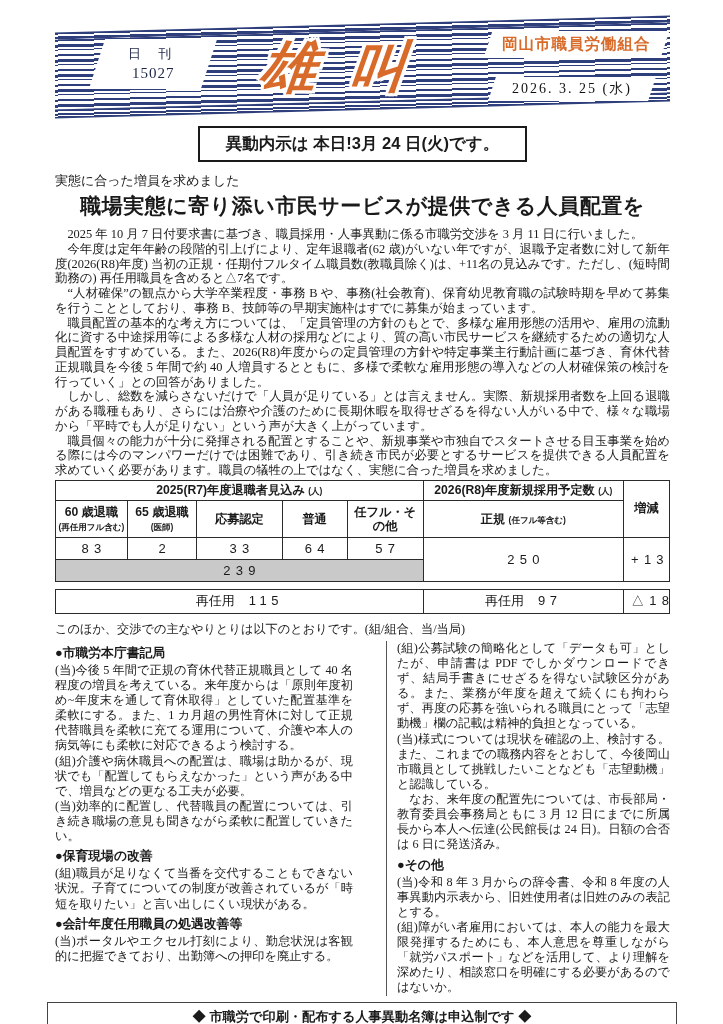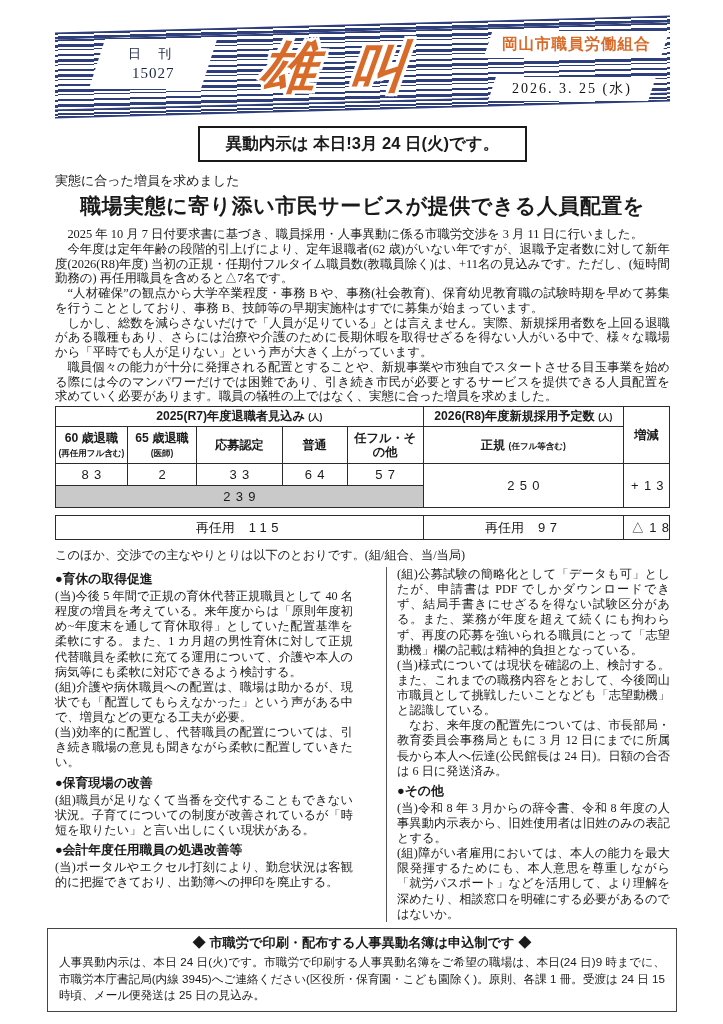--- a/index.html
+++ b/index.html
@@ -103,20 +103,21 @@
 
   <div class="notice">異動内示は 本日!3月 24 日(火)です。</div>
 
   <div class="kicker">実態に合った増員を求めました</div>
   <div class="title">職場実態に寄り添い市民サービスが提供できる人員配置を</div>
 
   <div class="body-text">
     <p>2025 年 10 月 7 日付要求書に基づき、職員採用・人事異動に係る市職労交渉を 3 月 11 日に行いました。</p>
     <p>今年度は定年年齢の段階的引上げにより、定年退職者(62 歳)がいない年ですが、退職予定者数に対して新年度(2026(R8)年度) 当初の正規・任期付フルタイム職員数(教職員除く)は、+11名の見込みです。ただし、(短時間勤務の) 再任用職員を含めると△7名です。</p>
     <p>“人材確保”の観点から大学卒業程度・事務 B や、事務(社会教育)、保育幼児教育職の試験時期を早めて募集を行うこととしており、事務 B、技師等の早期実施枠はすでに募集が始まっています。</p>
+    <p>職員配置の基本的な考え方については、「定員管理の方針のもとで、多様な雇用形態の活用や、雇用の流動化に資する中途採用等による多様な人材の採用などにより、質の高い市民サービスを継続するための適切な人員配置をすすめている。また、2026(R8)年度からの定員管理の方針や特定事業主行動計画に基づき、育休代替正規職員を今後 5 年間で約 40 人増員するとともに、多様で柔軟な雇用形態の導入などの人材確保策の検討を行っていく」との回答がありました。</p>
     <p>しかし、総数を減らさないだけで「人員が足りている」とは言えません。実際、新規採用者数を上回る退職がある職種もあり、さらには治療や介護のために長期休暇を取得せざるを得ない人がいる中で、様々な職場から「平時でも人が足りない」という声が大きく上がっています。</p>
     <p>職員個々の能力が十分に発揮される配置とすることや、新規事業や市独自でスタートさせる目玉事業を始める際には今のマンパワーだけでは困難であり、引き続き市民が必要とするサービスを提供できる人員配置を求めていく必要があります。職員の犠牲の上ではなく、実態に合った増員を求めました。</p>
   </div>
 
   <table class="t1">
     <colgroup>
       <col style="width:11.7%">
         <col style="width:11.3%">
         <col style="width:13.9%">
       <col style="width:10.6%">
@@ -173,21 +174,21 @@
       </td>
       <td class="num">△18</td>
     </tr>
   </tbody>
     </table>
 
   <div class="intro">このほか、交渉での主なやりとりは以下のとおりです。(組/組合、当/当局)</div>
 
   <div class="cols">
     <div class="col-left">
-      <div class="sec-h">●育休の取得促進</div>
+      <div class="sec-h">●市職労本庁書記局</div>
       <p>(当)今後 5 年間で正規の育休代替正規職員として 40 名程度の増員を考えている。来年度からは「原則年度初め~年度末を通して育休取得」としていた配置基準を柔軟にする。また、1 カ月超の男性育休に対して正規代替職員を柔軟に充てる運用について、介護や本人の病気等にも柔軟に対応できるよう検討する。</p>
       <p>(組)介護や病休職員への配置は、職場は助かるが、現状でも「配置してもらえなかった」という声がある中で、増員などの更なる工夫が必要。</p>
       <p>(当)効率的に配置し、代替職員の配置については、引き続き職場の意見も聞きながら柔軟に配置していきたい。</p>
       <div class="sec-h">●保育現場の改善</div>
       <p>(組)職員が足りなくて当番を交代することもできない状況。子育てについての制度が改善されているが「時短を取りたい」と言い出しにくい現状がある。</p>
       <div class="sec-h">●会計年度任用職員の処遇改善等</div>
       <p>(当)ポータルやエクセル打刻により、勤怠状況は客観的に把握できており、出勤簿への押印を廃止する。</p>
     </div>
     <div class="col-right">
       <p>(組)公募試験の簡略化として「データも可」としたが、申請書は PDF でしかダウンロードできず、結局手書きにせざるを得ない試験区分がある。また、業務が年度を超えて続くにも拘わらず、再度の応募を強いられる職員にとって「志望動機」欄の記載は精神的負担となっている。</p>

